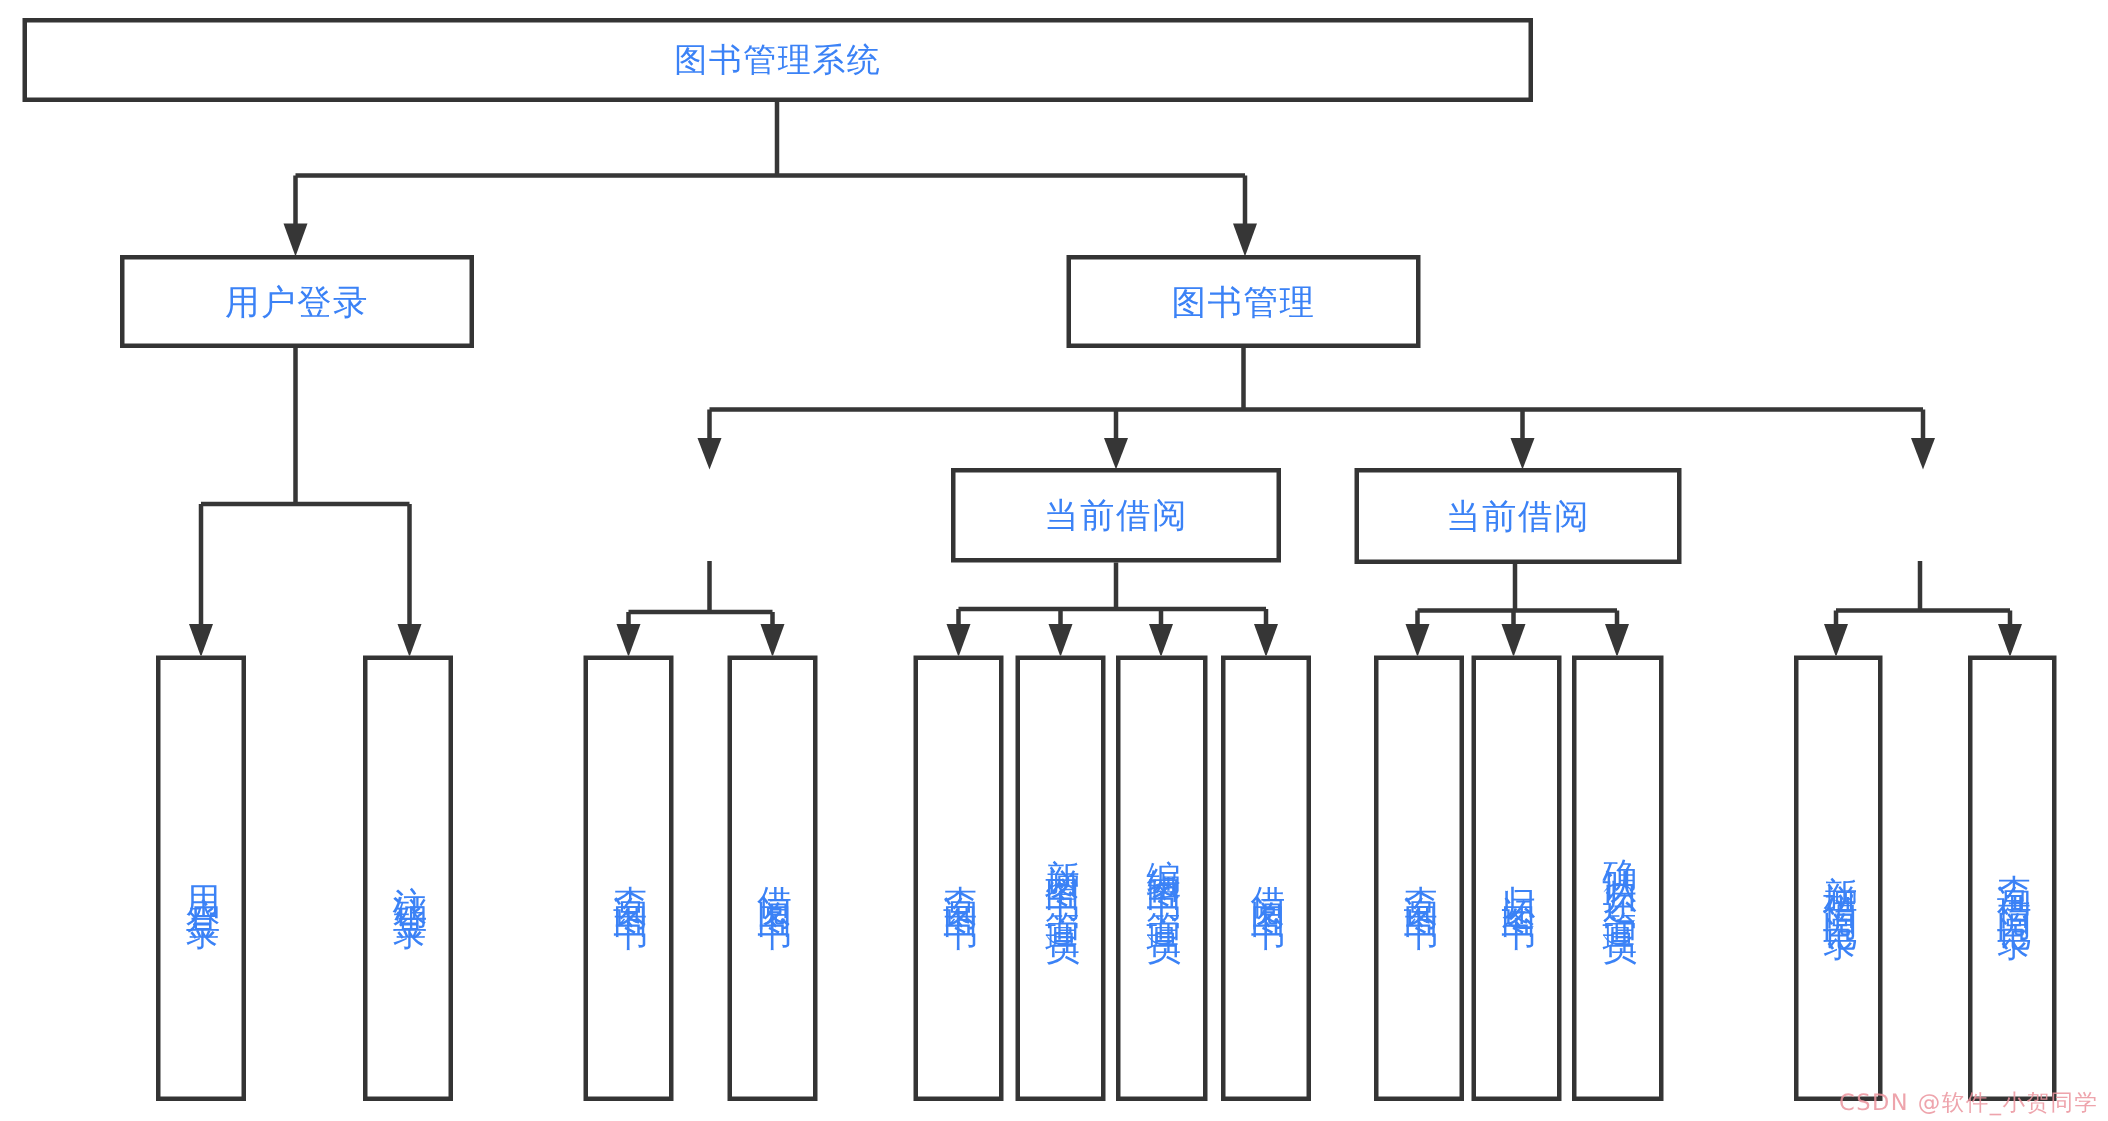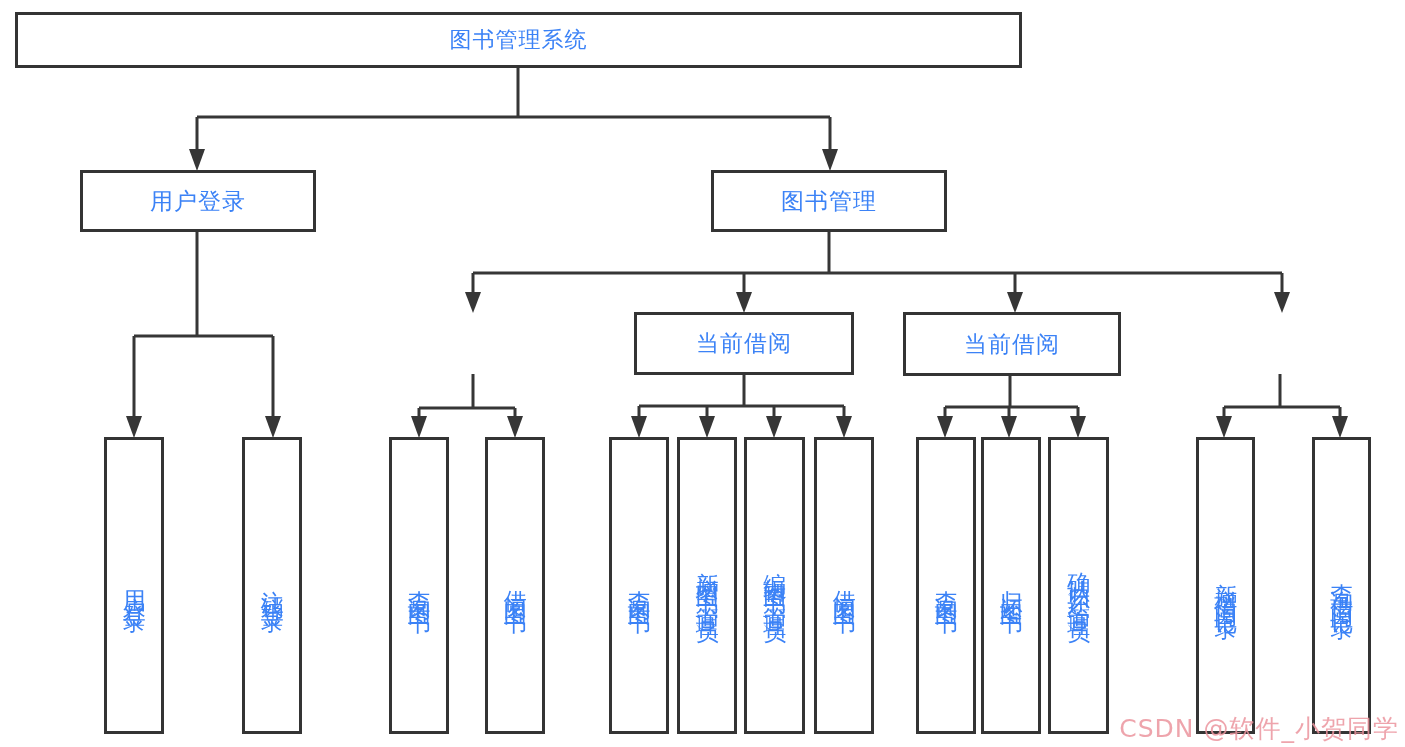--- a/index.html
+++ b/index.html
@@ -28,21 +28,21 @@
   #n-cur     {left:903px; top:312px; width:218px; height:64px;}
   #n-rcd     {left:1172px;top:312px; width:221px; height:63px;}
   .leaf      {top:437px;height:297px;}
   #lA1{left:104px;width:60px;} #lA2{left:242px;width:60px;}
   #lB1{left:389px;width:60px;} #lB2{left:485px;width:60px;}
   #lC1{left:609px;width:60px;} #lC2{left:677px;width:60px;}
   #lC3{left:744px;width:61px;} #lC4{left:814px;width:60px;}
   #lD1{left:916px;width:60px;} #lD2{left:981px;width:60px;} #lD3{left:1048px;width:61px;}
   #lE1{left:1196px;width:59px;} #lE2{left:1312px;width:59px;}
   #watermark{
-    position:absolute;right:6px;bottom:2px;font-size:25px;
+    position:absolute;right:6px;bottom:2px;font-size:15px;
     color:rgba(235,148,158,0.85);letter-spacing:1px;z-index:5;
   }
 </style>
 </head>
 <body>
 
 <div id="canvas">
 
   <svg id="wires" viewBox="0 0 1405 747" xmlns="http://www.w3.org/2000/svg">
     <g stroke="#363636" stroke-width="3" fill="none">

